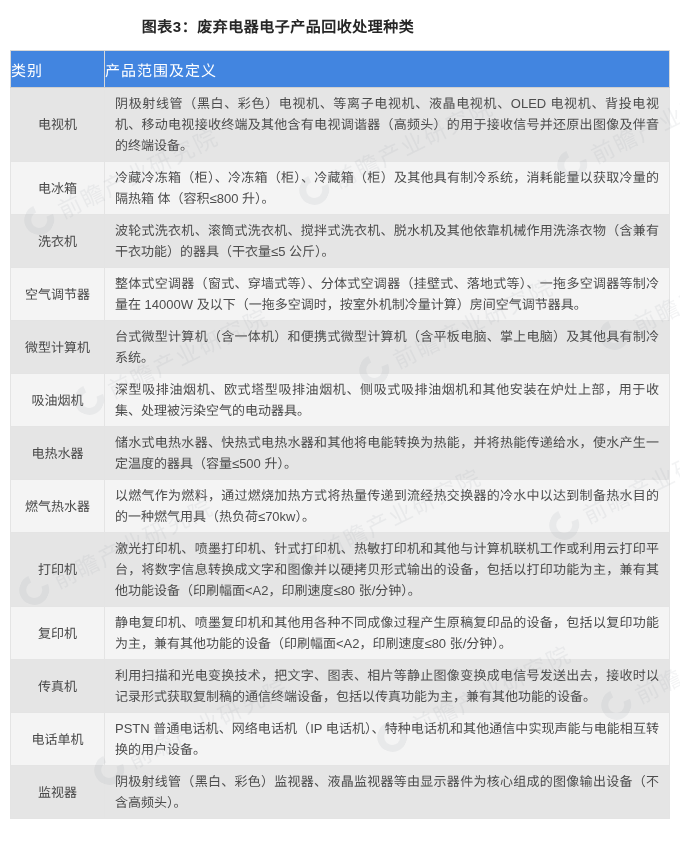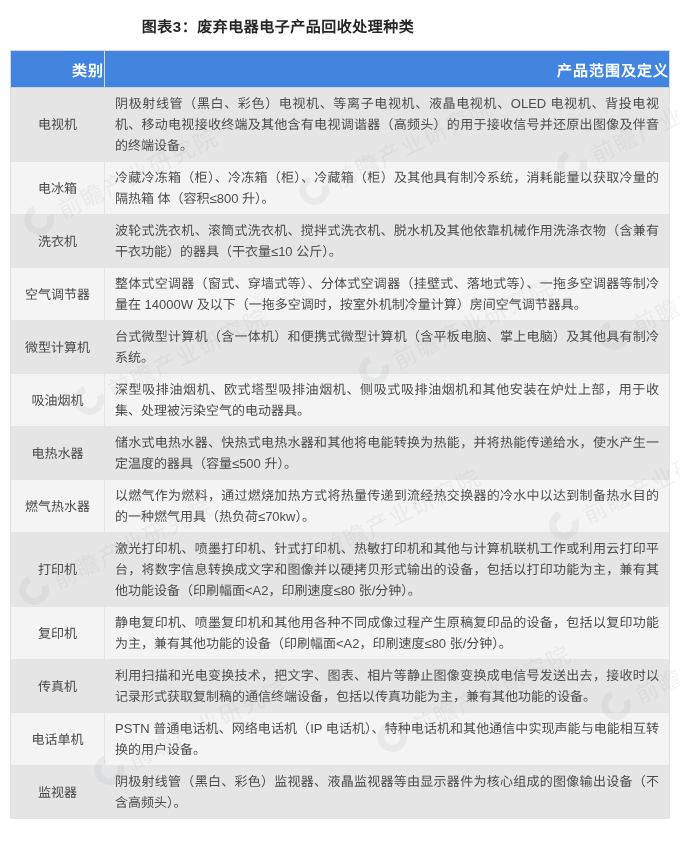--- a/index.html
+++ b/index.html
@@ -23,21 +23,21 @@
   .page{width:556px;height:865px;position:relative;padding:0 10px;}
   .title{
     text-align:center;font-size:15px;font-weight:bold;color:var(--title-text);
     padding:15px 0 14px 0;letter-spacing:0.5px;
   }
   table.tbl{
     width:660px;border-collapse:collapse;table-layout:fixed;
   }
   .tbl th{
     background:var(--header-bg);color:var(--header-text);
-    font-size:15px;font-weight:bold;height:37px;text-align:right;
+    font-size:15px;font-weight:normal;height:37px;text-align:left;
     border:1px solid #d8d8d8;border-bottom:1px solid #d0d0d0;
     letter-spacing:1px;
   }
   .tbl th + th{border-left:1px solid #dcdcdc;}
   .tbl col.c-cat{width:94px;}
   .tbl td{
     border:1px solid var(--border);
     font-size:13px;line-height:21px;vertical-align:middle;
     background:#e5e5e5;
   }
@@ -88,21 +88,21 @@
     <td class="def">阴极射线管（黑白、彩色）电视机、等离子电视机、液晶电视机、OLED 电视机、背投电视机、移动电视接收终端及其他含有电视调谐器（高频头）的用于接收信号并还原出图像及伴音的终端设备。</td>
   </tr>
 
   <tr>
     <td class="cat">电冰箱</td>
     <td class="def">冷藏冷冻箱（柜）、冷冻箱（柜）、冷藏箱（柜）及其他具有制冷系统，消耗能量以获取冷量的隔热箱 体（容积≤800 升）。</td>
   </tr>
 
   <tr>
     <td class="cat">洗衣机</td>
-    <td class="def">波轮式洗衣机、滚筒式洗衣机、搅拌式洗衣机、脱水机及其他依靠机械作用洗涤衣物（含兼有干衣功能）的器具（干衣量≤10 公斤）。</td>
+    <td class="def">波轮式洗衣机、滚筒式洗衣机、搅拌式洗衣机、脱水机及其他依靠机械作用洗涤衣物（含兼有干衣功能）的器具（干衣量≤5 公斤）。</td>
   </tr>
 
   <tr>
     <td class="cat">空气调节器</td>
     <td class="def">整体式空调器（窗式、穿墙式等）、分体式空调器（挂壁式、落地式等）、一拖多空调器等制冷量在 14000W 及以下（一拖多空调时，按室外机制冷量计算）房间空气调节器具。</td>
   </tr>
 
   <tr>
     <td class="cat">微型计算机</td>
     <td class="def">台式微型计算机（含一体机）和便携式微型计算机（含平板电脑、掌上电脑）及其他具有制冷系统。</td>

